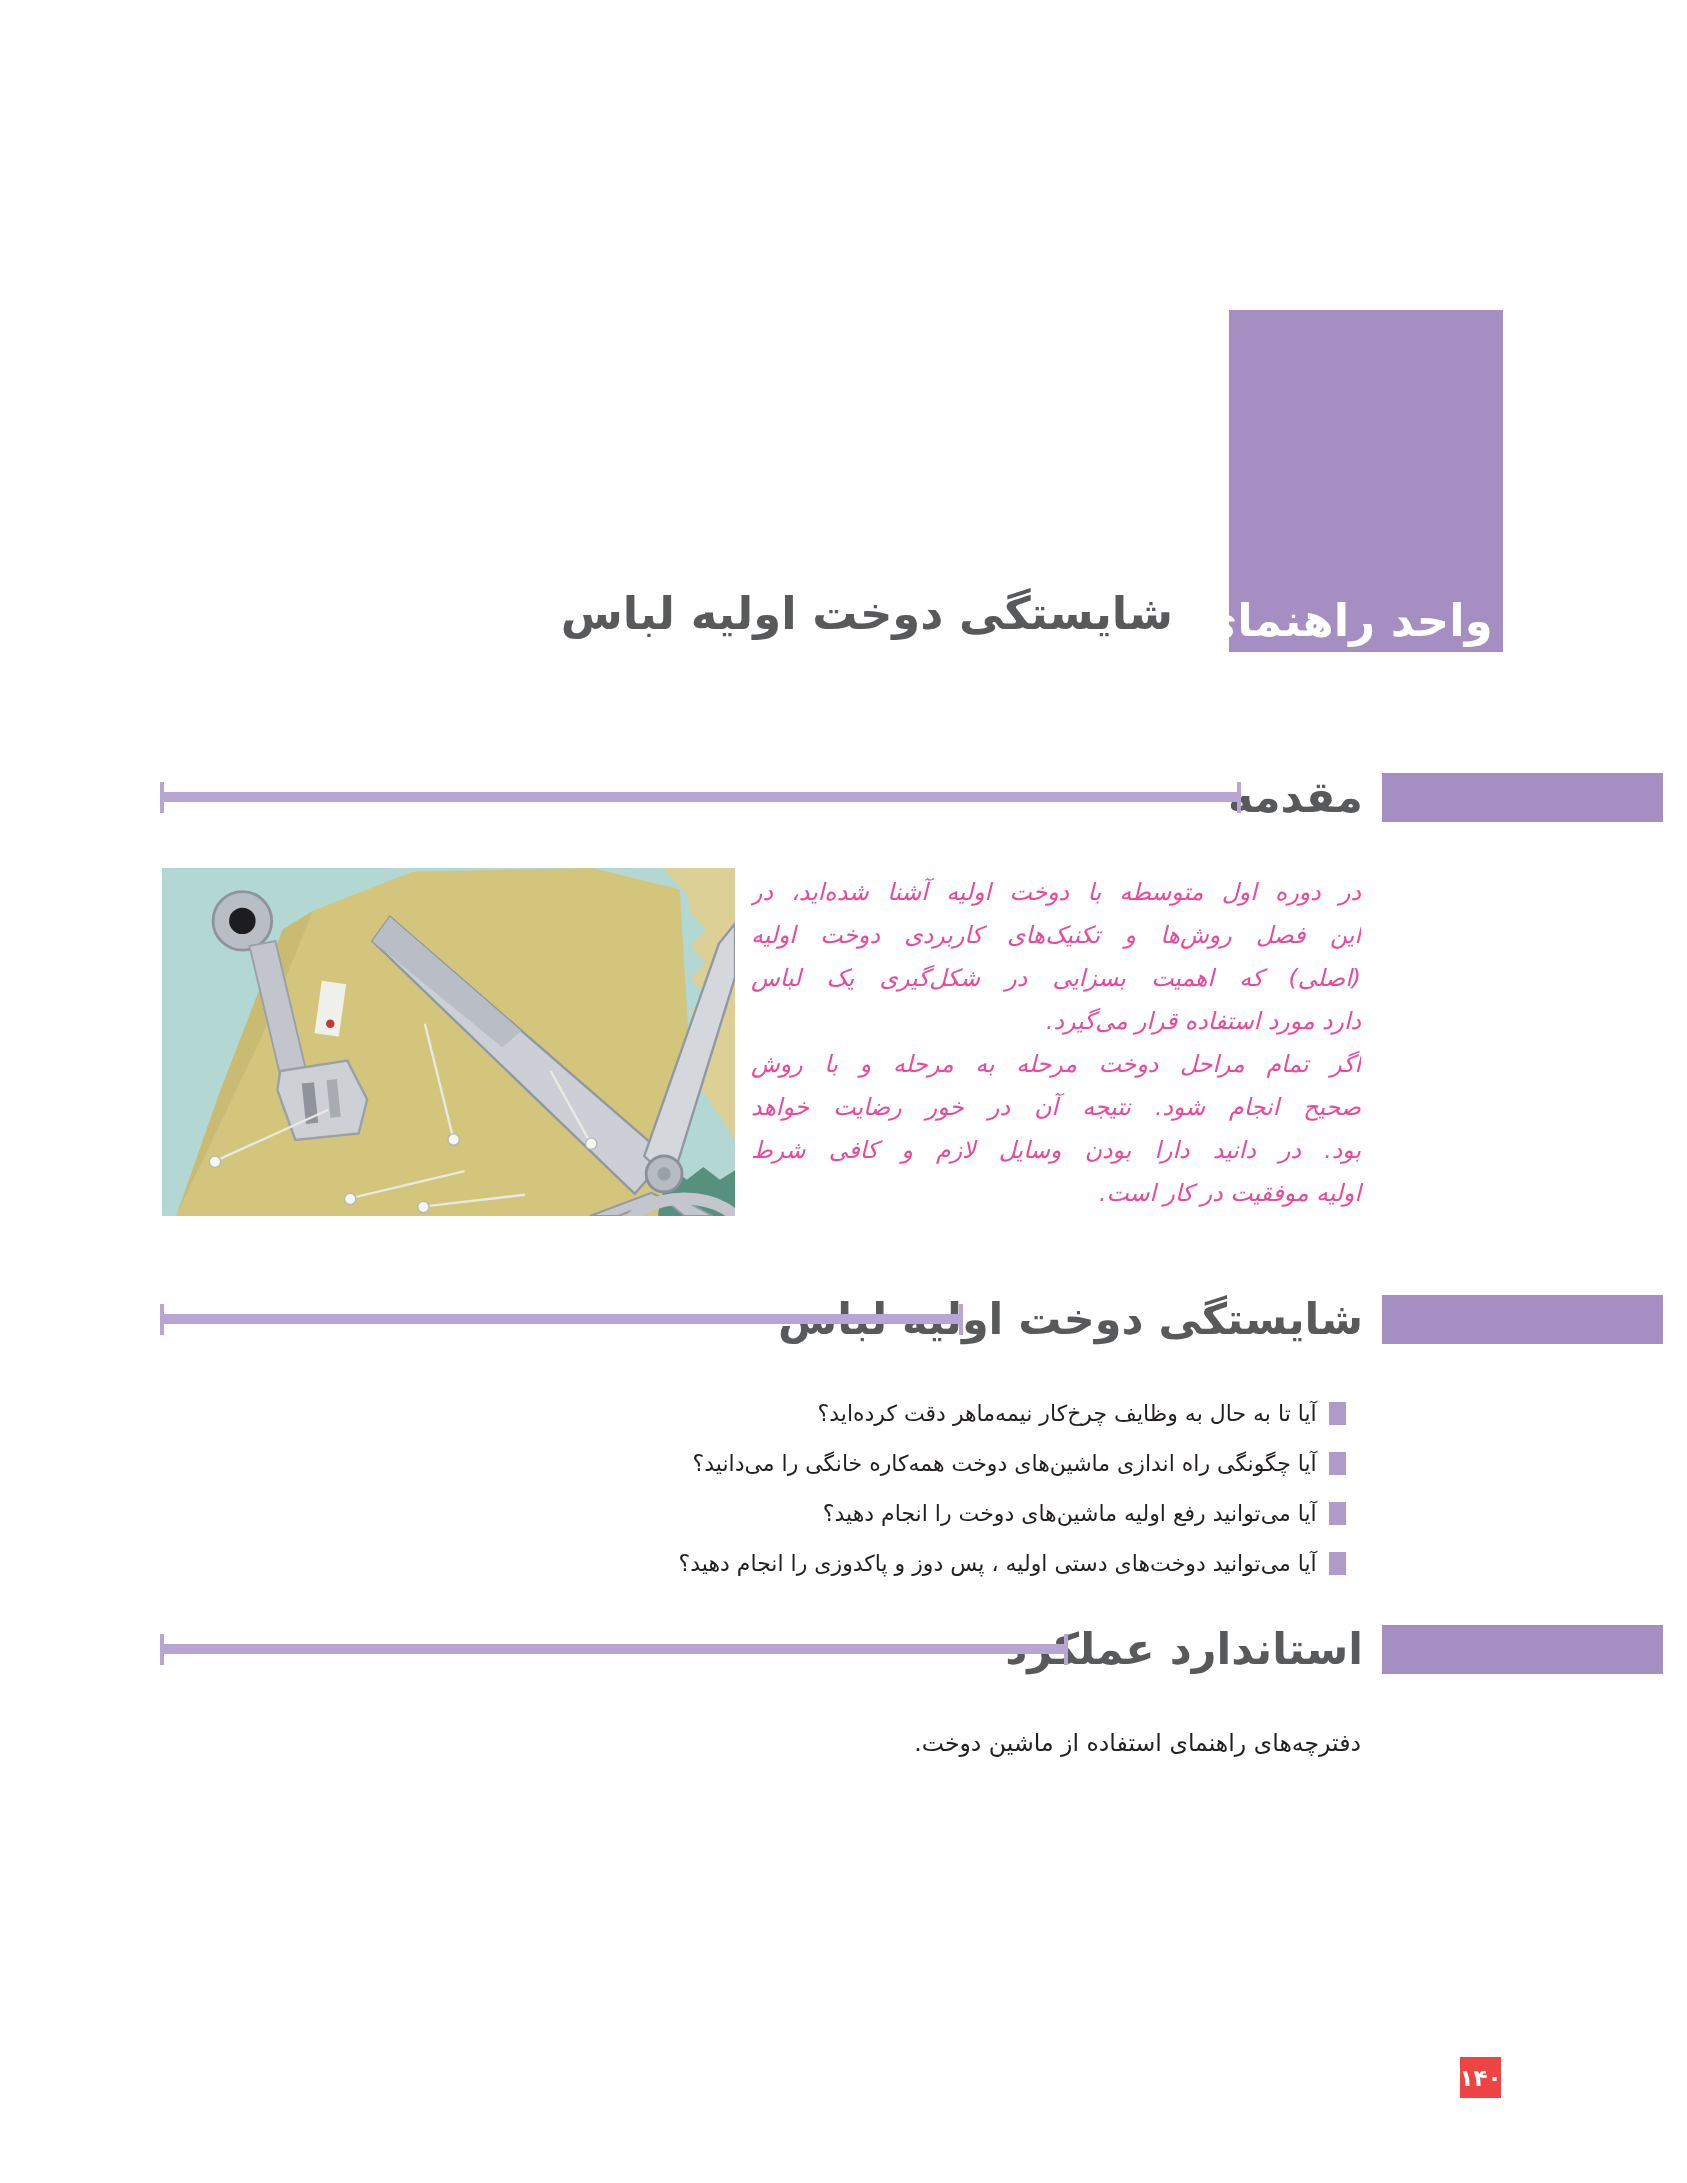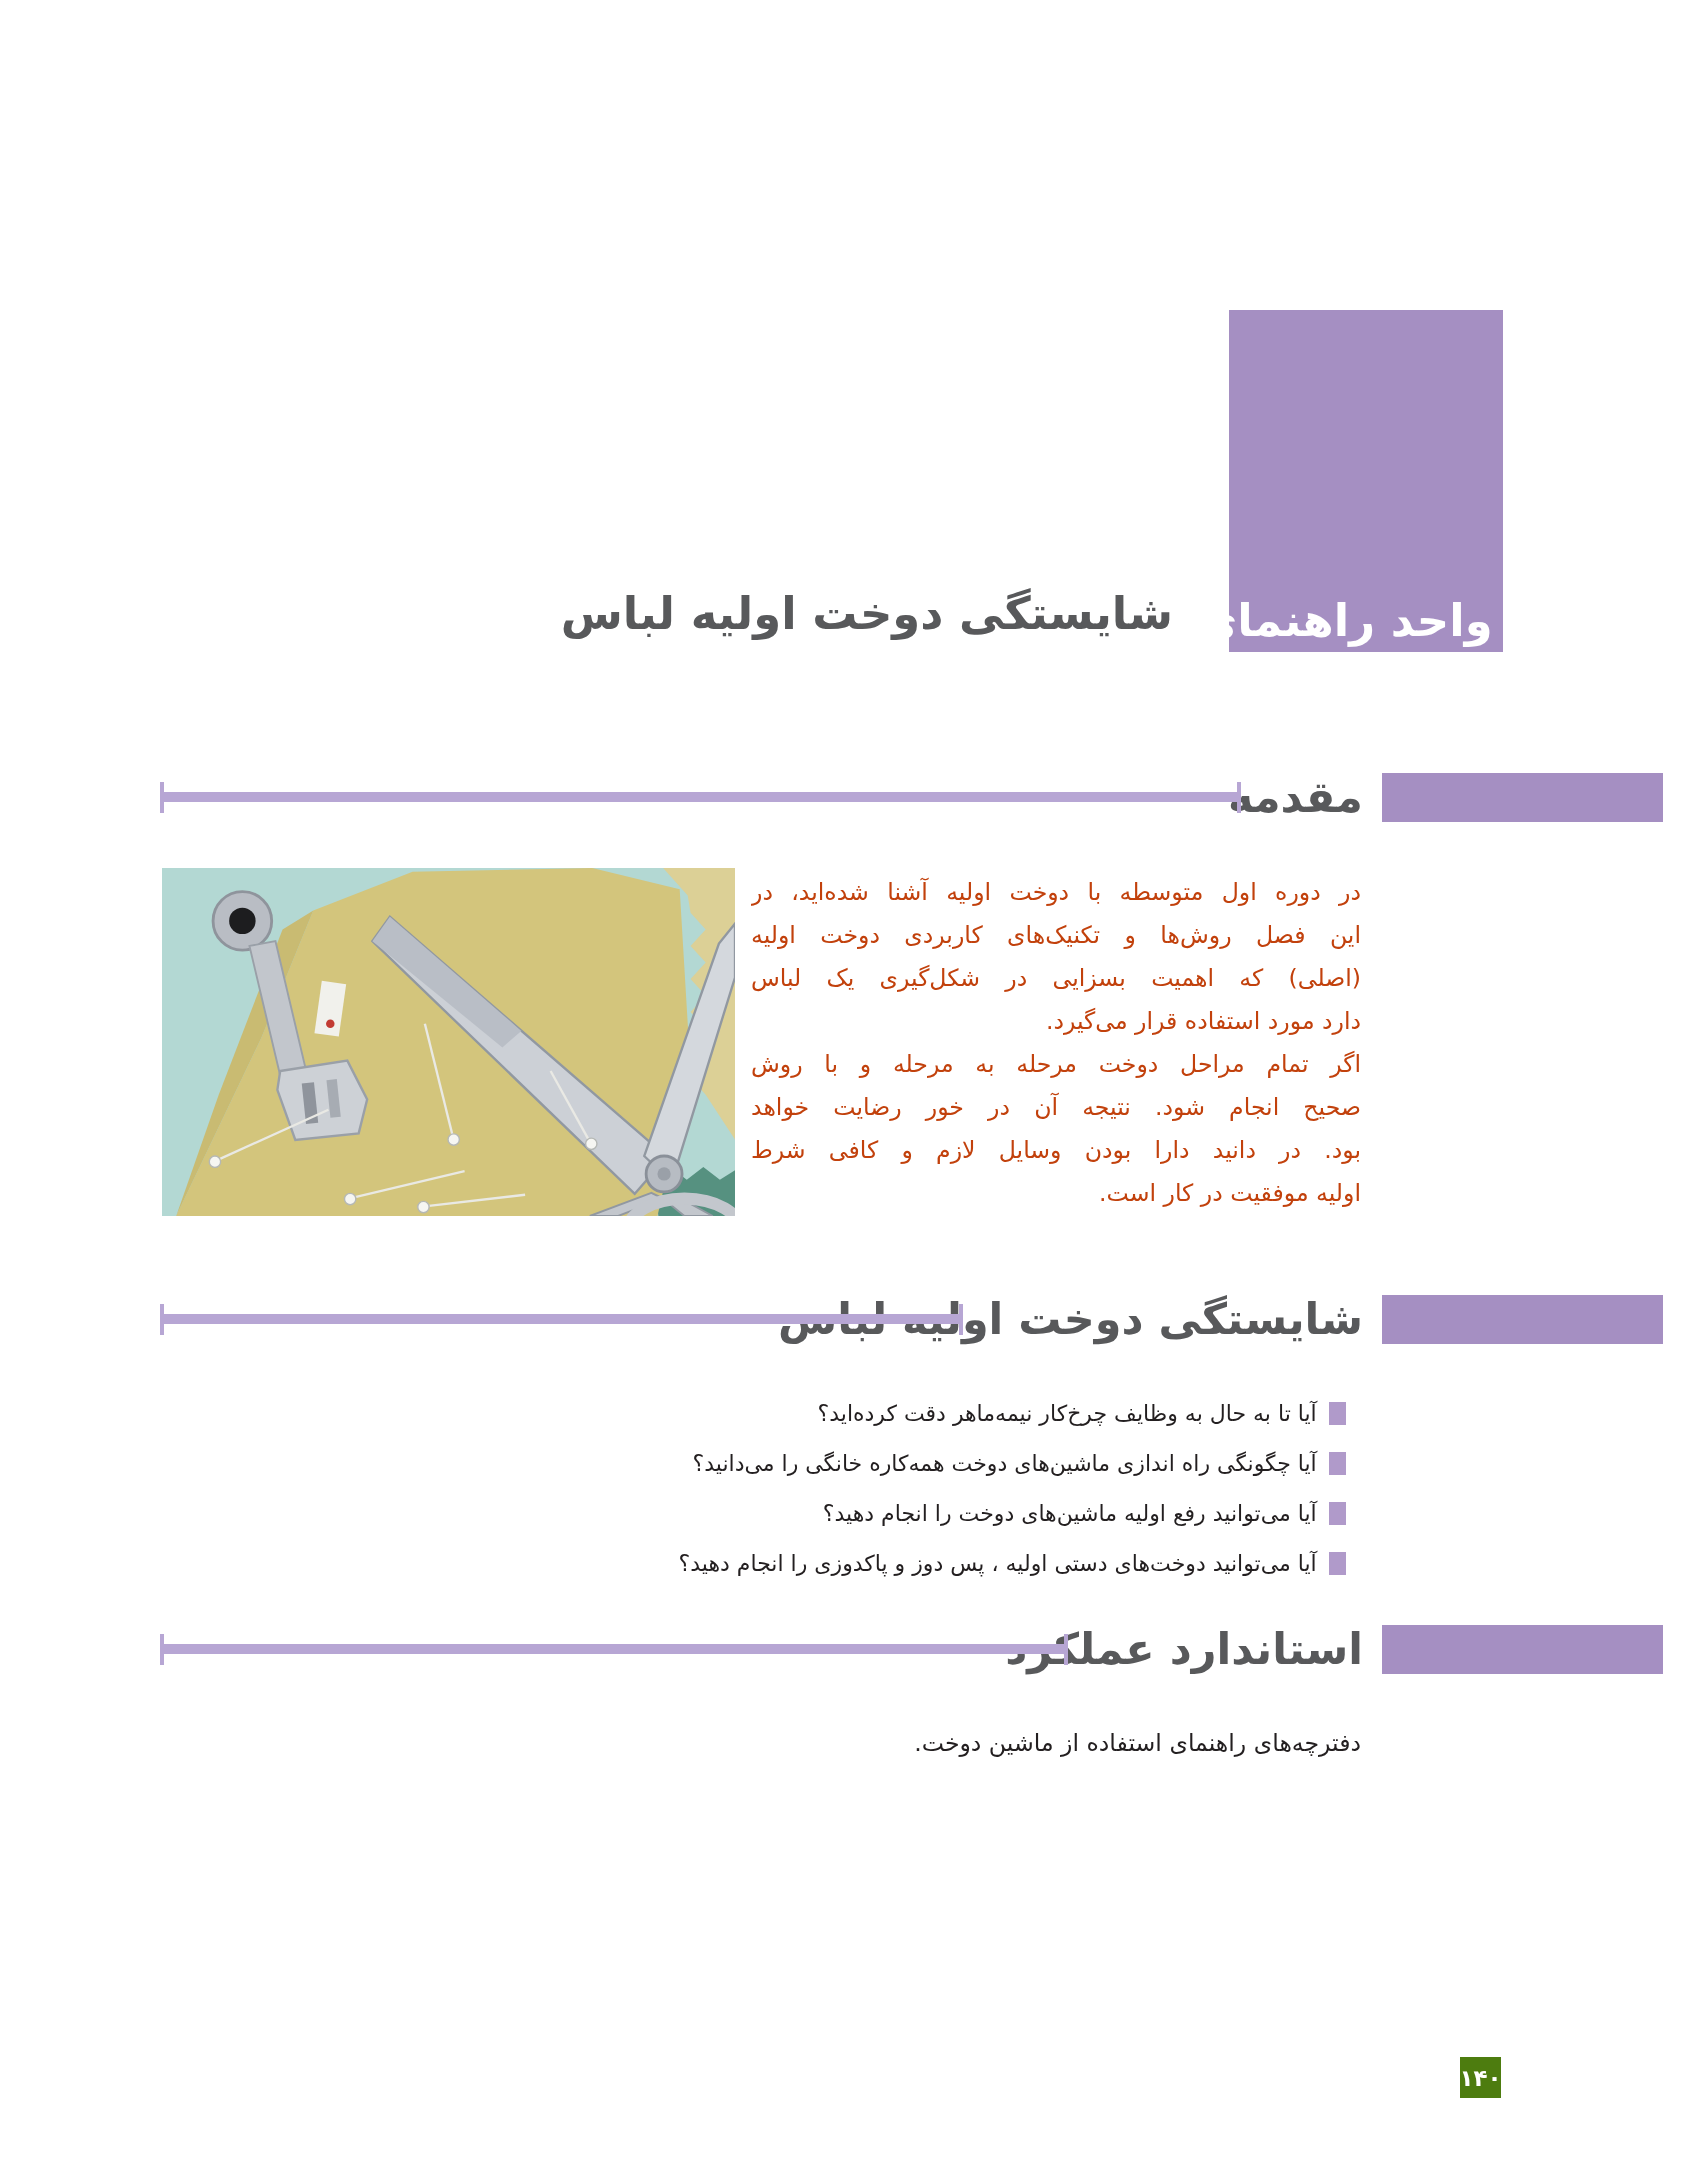--- a/index.html
+++ b/index.html
@@ -21,40 +21,40 @@
   
   .sec-rect{left:1382px;width:281px;height:49px;background:#a58fc2;}
   .sec-title{right:324px;height:49px;line-height:49px;font-size:43px;font-weight:bold;color:#58595b;direction:rtl;white-space:nowrap;}
   .rule{left:162px;height:10.4px;background:#b7a6d4;}
   .rule::before,.rule::after{content:"";position:absolute;width:3.8px;height:31px;top:-10.4px;background:#b7a6d4;}
   .rule::before{left:-1.9px;}
   .rule::after{right:-1.9px;}
 
   
   .intro-col{right:326px;top:871px;width:610px;direction:rtl;}
-  .p-line{height:43px;line-height:43px;font-size:23.6px;color:#c2410c;text-align:right;white-space:nowrap;}
+  .p-line{height:43px;line-height:43px;font-size:23.6px;color:#ec4899;text-align:right;white-space:nowrap;font-style:italic;}
   .p-line.fill{white-space:normal;text-align:justify;text-align-last:justify;overflow:hidden;}
 
   
   .photo{left:162px;top:868px;width:573px;height:348px;background:#b3d8d3;}
   .photo svg{display:block;width:100%;height:100%;}
 
   
   .bullet-col{right:341px;top:1388px;direction:rtl;}
   .bullet-item{display:flex;align-items:center;height:50px;direction:rtl;}
   .bullet-sq{width:17px;height:23px;background:#b09aca;margin-left:12.3px;flex:0 0 auto;}
   .bullet-text{font-size:22px;color:#231f20;white-space:nowrap;}
 
   
   .std-col{right:326px;top:1718px;width:1210px;direction:rtl;}
   .std-line{height:51px;line-height:51px;font-size:23.6px;text-align:right;white-space:nowrap;}
   .std-line.fill{white-space:normal;text-align:justify;text-align-last:justify;overflow:hidden;}
 
   
-  .page-tab{left:1460px;top:2057px;width:41px;height:41px;background:#4d7c0f;display:flex;align-items:center;justify-content:center;}
+  .page-tab{left:1460px;top:2057px;width:41px;height:41px;background:#ef4444;display:flex;align-items:center;justify-content:center;}
   .page-tab span{color:#ffffff;font-size:23px;font-weight:bold;direction:rtl;}
 </style>
 </head>
 <body>
 
 <div class="abs unit-box">
   <div class="unit-row">
     <span class="unit-label">واحد راهنمای</span>
     <span class="unit-number">۱</span>
   </div>

